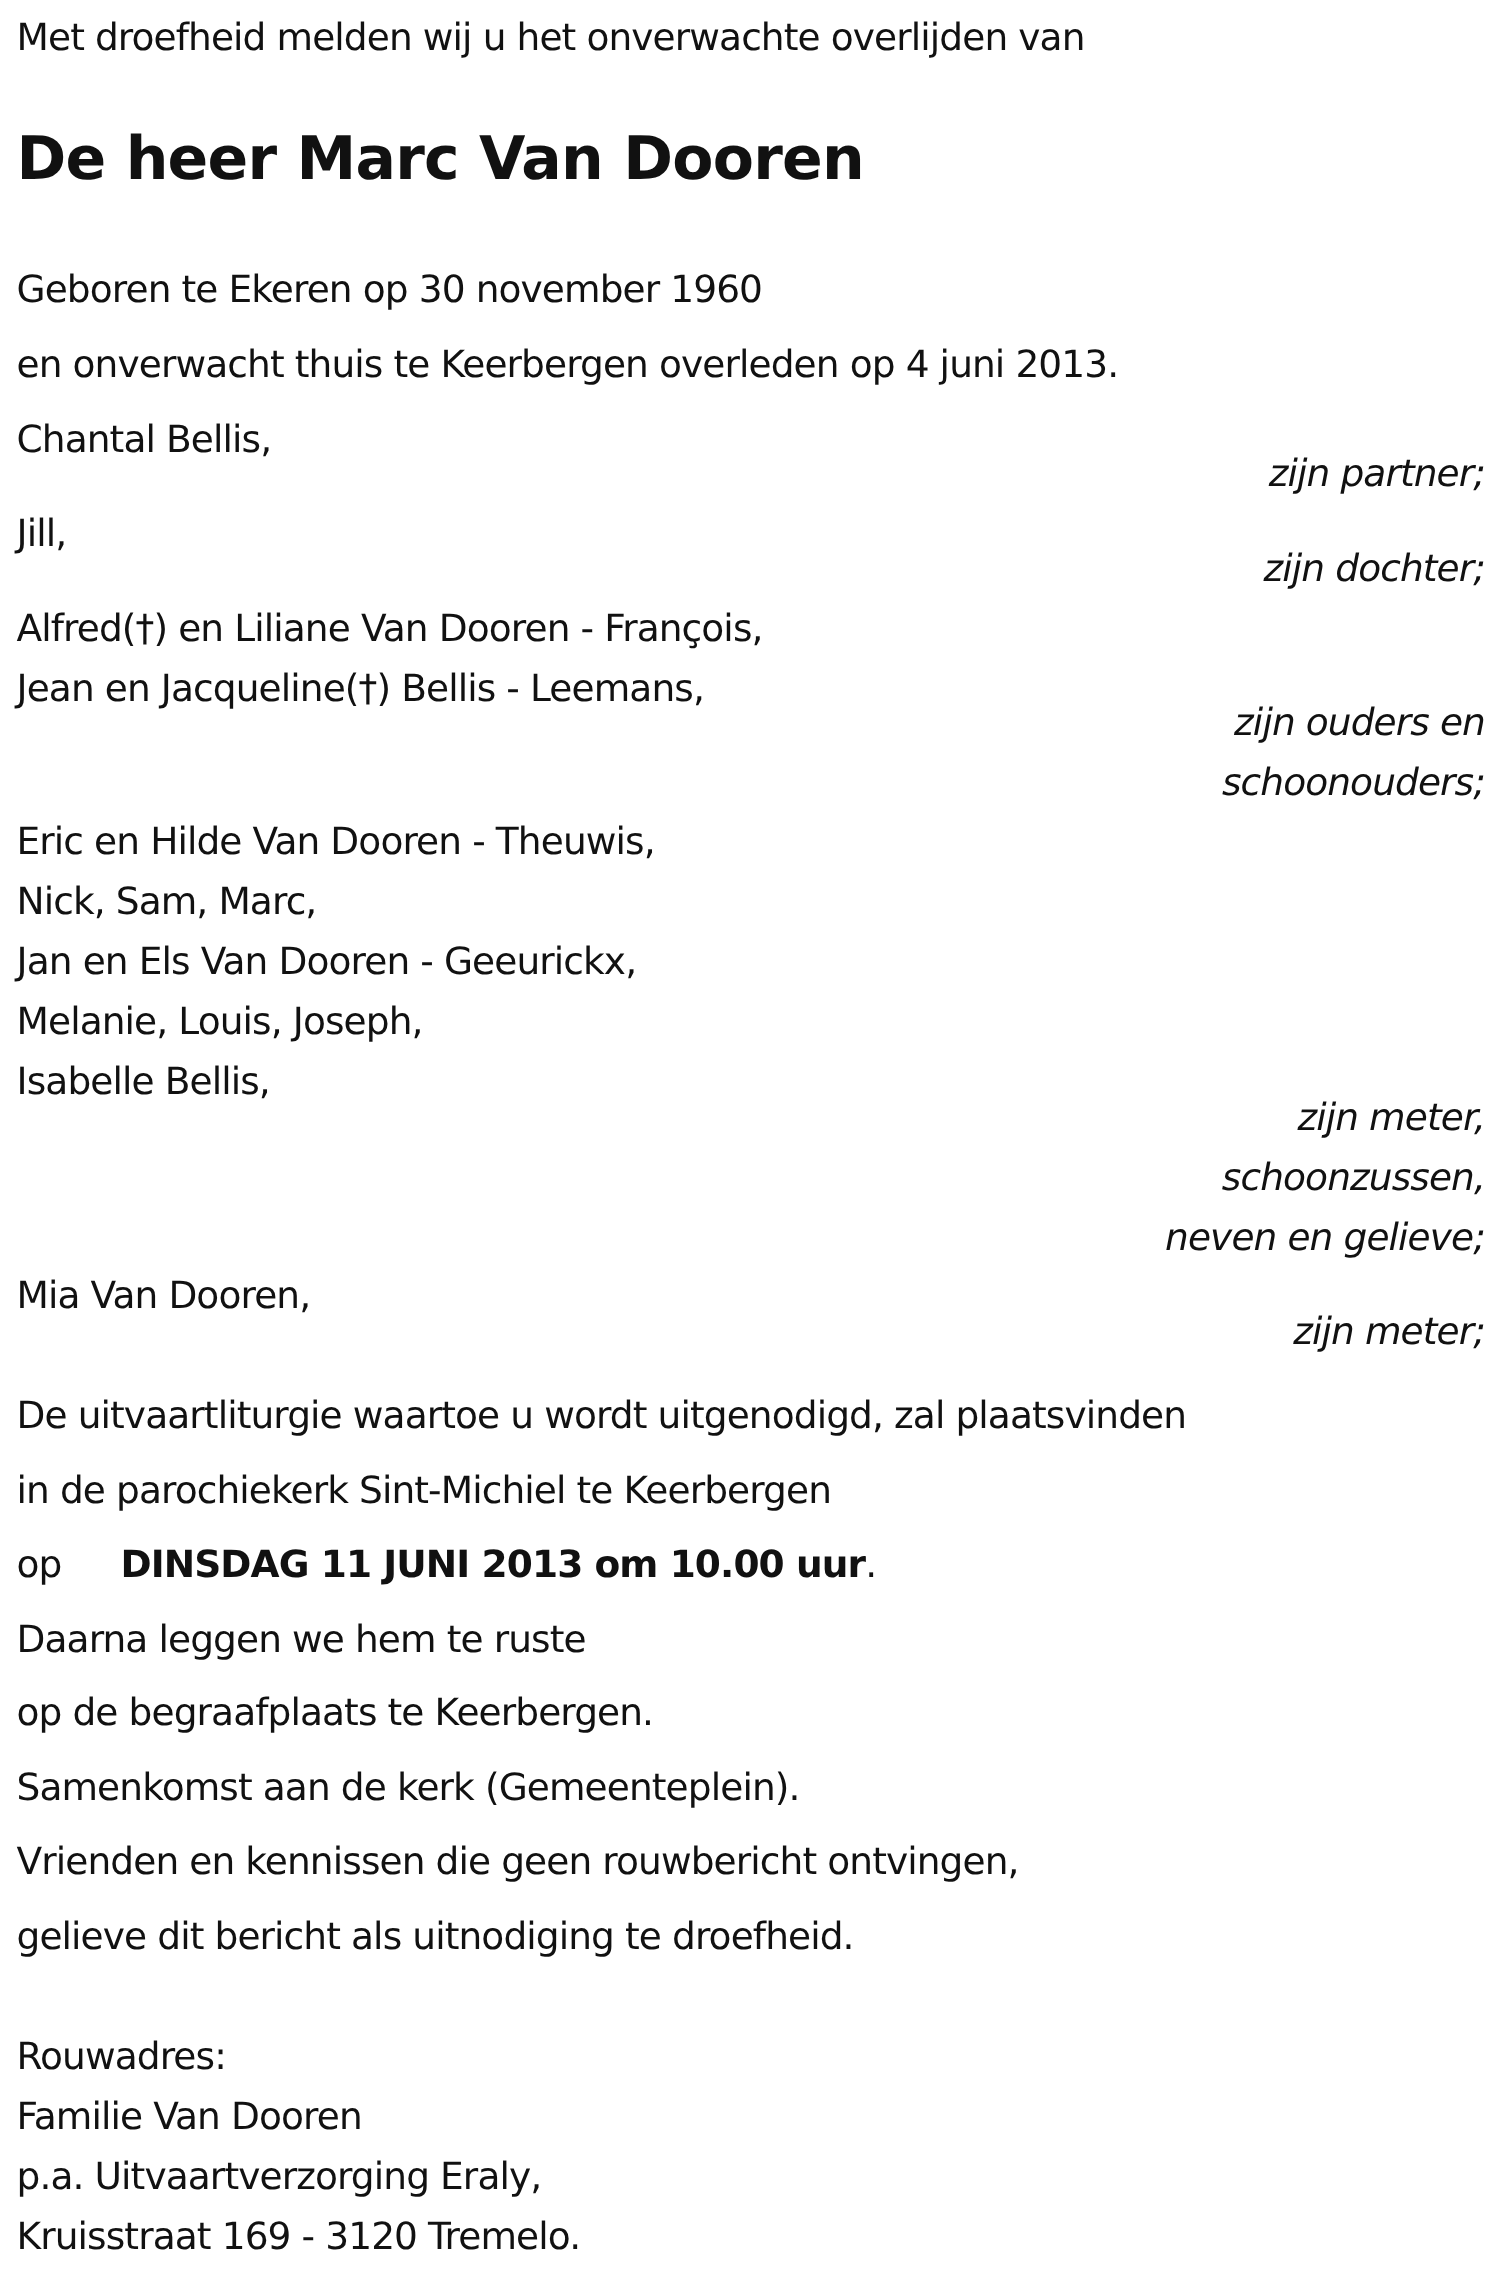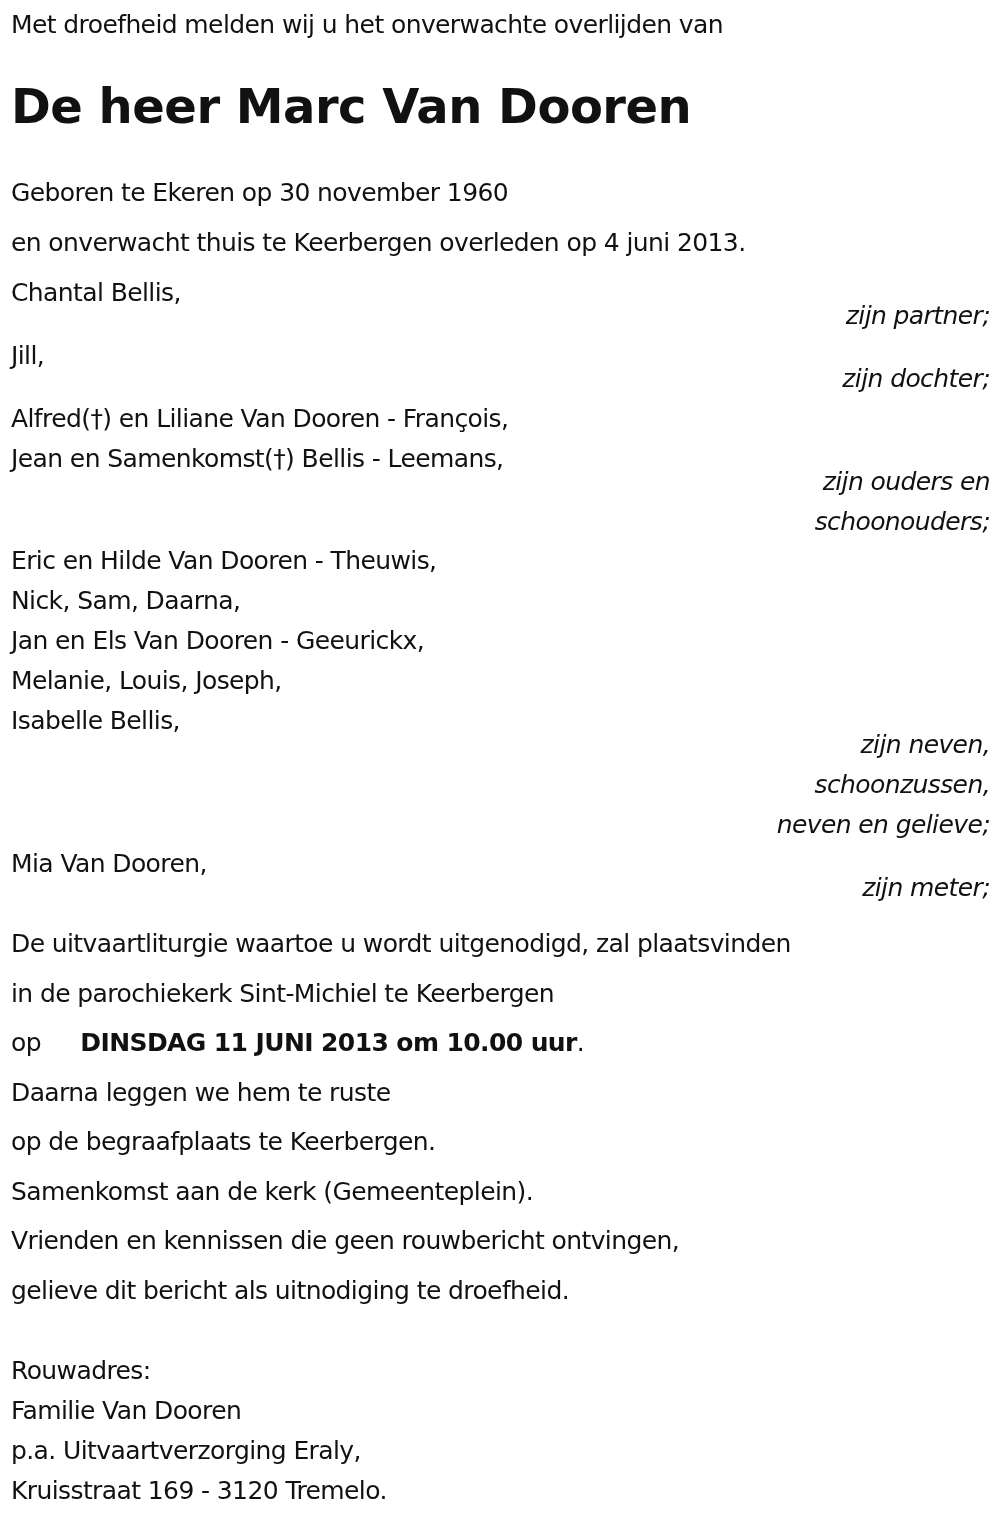--- a/index.html
+++ b/index.html
@@ -3,50 +3,50 @@
 <meta charset="utf-8">
 <style>
   html, body { margin: 0; padding: 0; background: #ffffff; }
   body {
     width: 1000px; height: 1522px; position: relative; overflow: hidden;
     font-family: "DejaVu Sans", sans-serif; color: #111; font-size: 25px;
     letter-spacing: -0.6px;
   }
   .line { position: absolute; left: 11px; white-space: nowrap; line-height: 30px; text-align: right; }
   .right { position: absolute; right: 10px; white-space: nowrap; font-style: italic; line-height: 30px; text-align: right; }
-  .title { font-weight: bold; font-size: 48px; letter-spacing: -0.5px; line-height: 44px; }
+  .title { font-weight: bold; font-size: 40px; letter-spacing: -0.5px; line-height: 44px; }
   b { font-weight: bold; margin-left: 32px; }
 </style>
 </head>
 <body>
 
 <div>
   <div class="line" style="top:10px">Met droefheid melden wij u het onverwachte overlijden van</div>
   <div class="line title" style="top:84px">De heer Marc Van Dooren</div>
 
   <div class="line" style="top:178px">Geboren te Ekeren op 30 november 1960</div>
   <div class="line" style="top:228px">en onverwacht thuis te Keerbergen overleden op 4 juni 2013.</div>
 
   <div class="line" style="top:278px">Chantal Bellis,</div>
   <div class="right" style="top:301px">zijn partner;</div>
 
   <div class="line" style="top:341px">Jill,</div>
   <div class="right" style="top:364px">zijn dochter;</div>
 
   <div class="line" style="top:404px">Alfred(†) en Liliane Van Dooren - François,</div>
-  <div class="line" style="top:444px">Jean en Samenkomst(†) Bellis - Leemans,</div>
+  <div class="line" style="top:444px">Jean en Jacqueline(†) Bellis - Leemans,</div>
   <div class="right" style="top:467px">zijn ouders en</div>
   <div class="right" style="top:507px">schoonouders;</div>
 
   <div class="line" style="top:546px">Eric en Hilde Van Dooren - Theuwis,</div>
-  <div class="line" style="top:586px">Nick, Sam, Daarna,</div>
+  <div class="line" style="top:586px">Nick, Sam, Marc,</div>
   <div class="line" style="top:626px">Jan en Els Van Dooren - Geeurickx,</div>
   <div class="line" style="top:666px">Melanie, Louis, Joseph,</div>
   <div class="line" style="top:706px">Isabelle Bellis,</div>
-  <div class="right" style="top:730px">zijn neven,</div>
+  <div class="right" style="top:730px">zijn meter,</div>
   <div class="right" style="top:770px">schoonzussen,</div>
   <div class="right" style="top:810px">neven en gelieve;</div>
 
   <div class="line" style="top:849px">Mia Van Dooren,</div>
   <div class="right" style="top:873px">zijn meter;</div>
 
   <div class="line" style="top:929px">De uitvaartliturgie waartoe u wordt uitgenodigd, zal plaatsvinden</div>
   <div class="line" style="top:979px">in de parochiekerk Sint-Michiel te Keerbergen</div>
   <div class="line" style="top:1028px"><span>op </span><b>DINSDAG 11 JUNI 2013 om 10.00 uur</b><span>.</span></div>
   <div class="line" style="top:1078px">Daarna leggen we hem te ruste</div>

